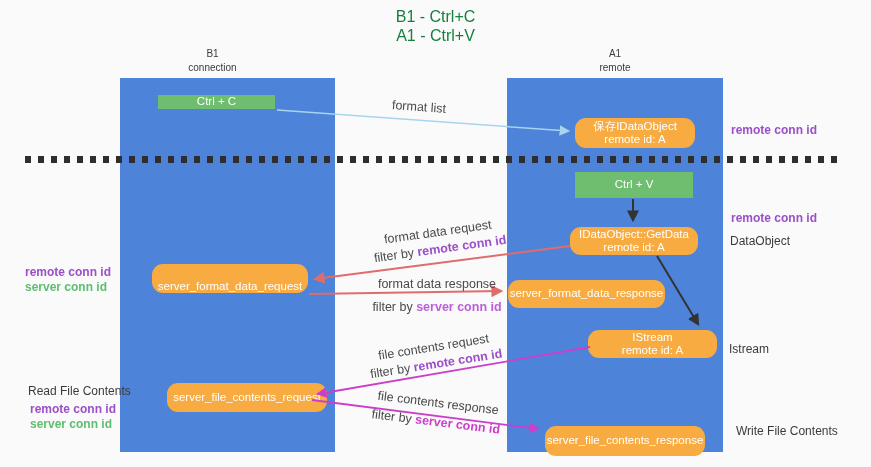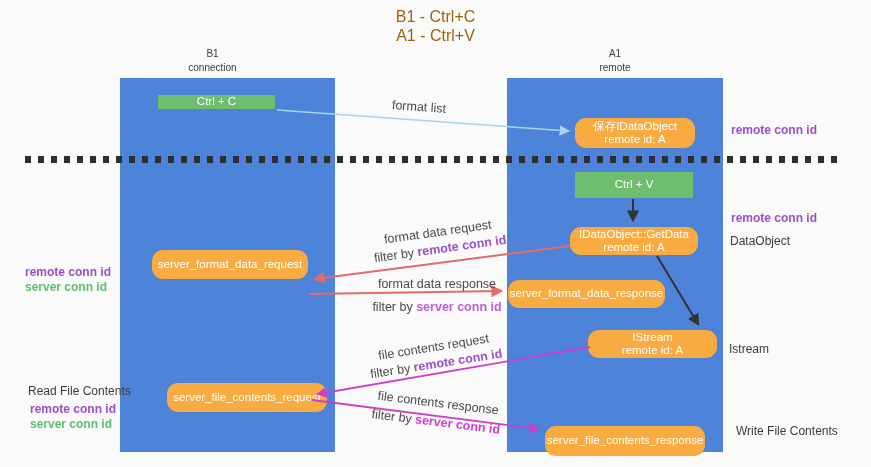--- a/index.html
+++ b/index.html
@@ -3,21 +3,21 @@
 <meta charset="utf-8">
 <style>
   html,body{margin:0;padding:0;background:#fafafa;}
   #stage{
     position:relative;width:871px;height:467px;background:#fafafa;
     font-family:"Liberation Sans",sans-serif;overflow:hidden;
   }
   .abs{position:absolute;}
   .title{
     left:0;top:7px;width:871px;text-align:center;
-    font-size:16px;line-height:19px;color:#a16207;
+    font-size:16px;line-height:19px;color:#15803d;
   }
   .col-header{top:47px;text-align:center;font-size:10px;line-height:14px;color:#3b3b3b;}
   .column{background:var(--column-blue);top:78px;height:374px;}
   .node{
     display:flex;align-items:center;justify-content:center;flex-direction:column;
     color:#fff;font-size:11.5px;line-height:13.5px;text-align:center;white-space:nowrap;
   }
   .node.green{background:var(--box-green);}
   .node.orange{background:var(--box-orange);border-radius:11px;}
   .dashed{
@@ -94,21 +94,21 @@
     <span>保存IDataObject</span>
     <span>remote id: A</span>
   </div>
   <div class="abs node green" style="left:575px;top:172px;width:118px;height:26px;">
     <span>Ctrl + V</span>
   </div>
   <div class="abs node orange" style="left:570px;top:227px;width:128px;height:28px;">
     <span>IDataObject::GetData</span>
     <span>remote id: A</span>
   </div>
-  <div class="abs node orange" style="left:152px;top:250px;width:156px;height:29px;">
+  <div class="abs node orange" style="left:152px;top:264px;width:156px;height:29px;justify-content:flex-end;">
     <span>server_format_data_request</span>
   </div>
   <div class="abs node orange" style="left:508px;top:280px;width:157px;height:28px;">
     <span>server_format_data_response</span>
   </div>
   <div class="abs node orange" style="left:588px;top:330px;width:129px;height:28px;">
     <span>IStream</span>
     <span>remote id: A</span>
   </div>
   <div class="abs node orange" style="left:151px;top:383px;width:160px;height:29px;margin-left:16px;">

